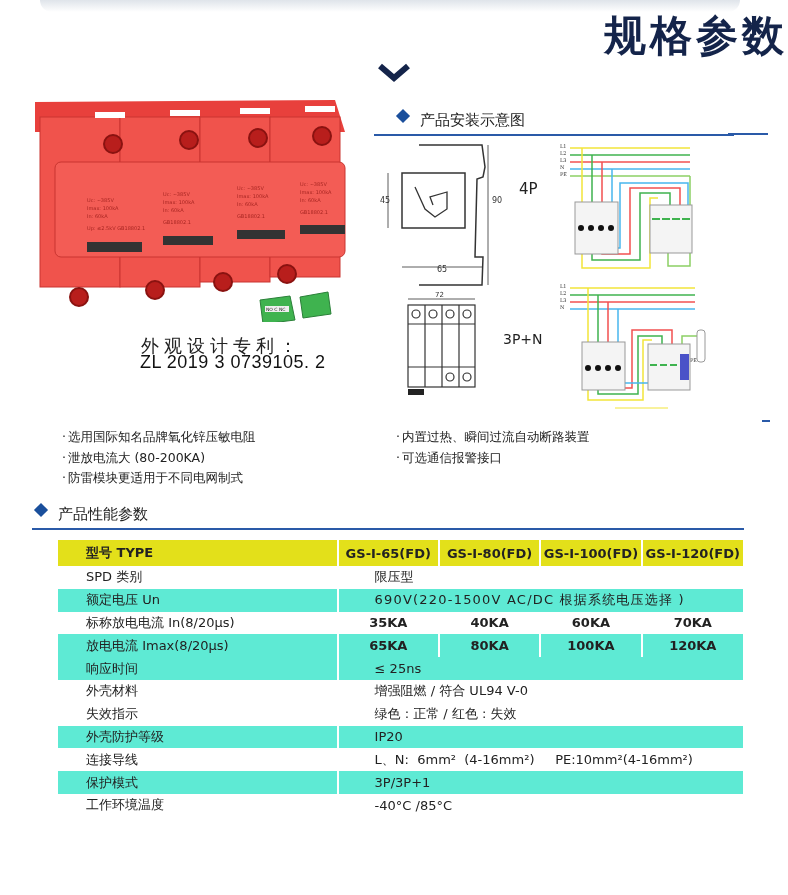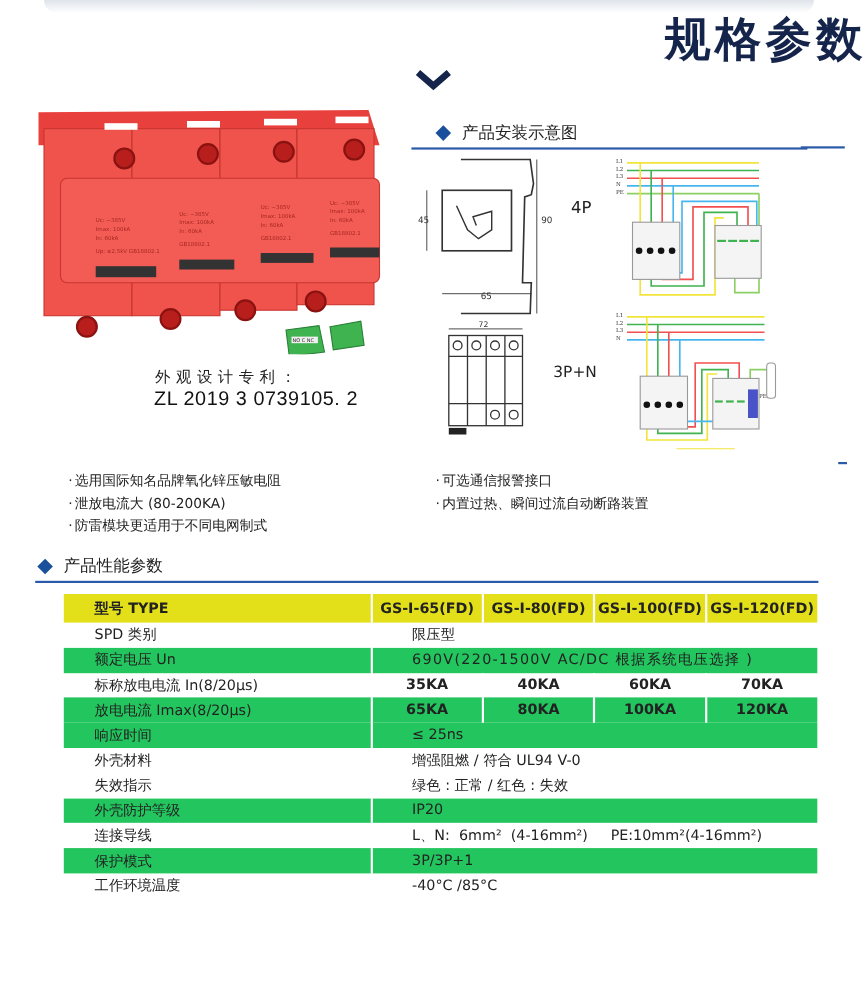--- a/index.html
+++ b/index.html
@@ -15,29 +15,29 @@
     position: absolute; left: 0; top: 8px; width: 788px; text-align: right;
     font-size: 42px; font-weight: bold; color: #14244a; letter-spacing: 4px;
     font-family: "DejaVu Sans", sans-serif;
   }
   .title-chevron { position: absolute; left: 376px; top: 62px; width: 36px; height: 22px; }
 
   
   .product { position: absolute; left: 15px; top: 92px; width: 345px; height: 230px; }
 
   .patent-label {
-    position: absolute; left: 141px; top: 334px; font-size: 14px; letter-spacing: 5px; color: #222;
+    position: absolute; left: 141px; top: 334px; font-size: 18px; letter-spacing: 5px; color: #222;
   }
   .patent-number {
     position: absolute; left: 140px; top: 352px; font-size: 18px; color: #111; letter-spacing: 0.5px;
     font-family: "Liberation Sans", sans-serif;
   }
 
   
-  .section-head { position: absolute; display: flex; align-items: center; }
+  .section-head { position: absolute; display: flex; }
   .diamond {
     width: 10px; height: 10px; background: #1a4f9c; transform: rotate(45deg); margin-right: 12px;
   }
   .section-text { font-size: 15px; color: #222; }
   .rule { position: absolute; height: 2px; background: #2a5aa8; }
 
   
   .diagram-left { position: absolute; left: 375px; top: 137px; width: 180px; height: 290px; }
   .wiring-top { position: absolute; left: 560px; top: 140px; width: 140px; height: 135px; }
   .wiring-bottom { position: absolute; left: 560px; top: 280px; width: 150px; height: 135px; }
@@ -49,21 +49,21 @@
   .features { position: absolute; font-size: 12.5px; color: #222; line-height: 20.5px; }
   .features div::before { content: "·"; margin-right: 2px; }
 
   
   .spec-table {
     position: absolute; left: 58px; top: 540px; width: 685px; border-collapse: collapse;
     font-size: 13px;
   }
   .spec-table td { height: 22.8px; padding: 0; vertical-align: middle; }
   .spec-table tr.head td { background: #e3e01a; height: 26px; font-weight: bold; color: #222; }
-  .spec-table tr.gray td { background: #22c55e; }
+  .spec-table tr.gray td { background: #5eead4; }
   .spec-table td.name { width: 245px; padding-left: 28px; color: #222; }
   .spec-table td.val { padding-left: 36px; color: #222; }
   .spec-table td.c { text-align: center; width: 88px; font-weight: bold; }
   .spec-table td.sep { border-left: 2px solid #fff; }
   .spec-table tr.head td.c { text-align: center; }
   .spec-table .wide { letter-spacing: 1.2px; }
 </style>
 </head>
 <body>
 
@@ -255,22 +255,22 @@
   <line x1="55" y1="128" x2="108" y2="128" stroke="#f2e53a" stroke-width="1"></line>
 </svg>
 <div class="tiny-mark"></div>
 
 <div class="features" style="left:62px; top:427px;">
   <div>选用国际知名品牌氧化锌压敏电阻</div>
   <div>泄放电流大 (80-200KA)</div>
   <div>防雷模块更适用于不同电网制式</div>
 </div>
 <div class="features" style="left:396px; top:427px;">
+  <div>内置过热、瞬间过流自动断路装置</div>
   <div>可选通信报警接口</div>
-  <div>内置过热、瞬间过流自动断路装置</div>
 </div>
 
 <div class="section-head" style="left:36px; top:505px;">
   <span class="diamond"></span>
   <span class="section-text">产品性能参数</span>
 </div>
 <div class="rule" style="left:32px; top:528px; width:712px;"></div>
 
 <table class="spec-table">
   <tbody>

